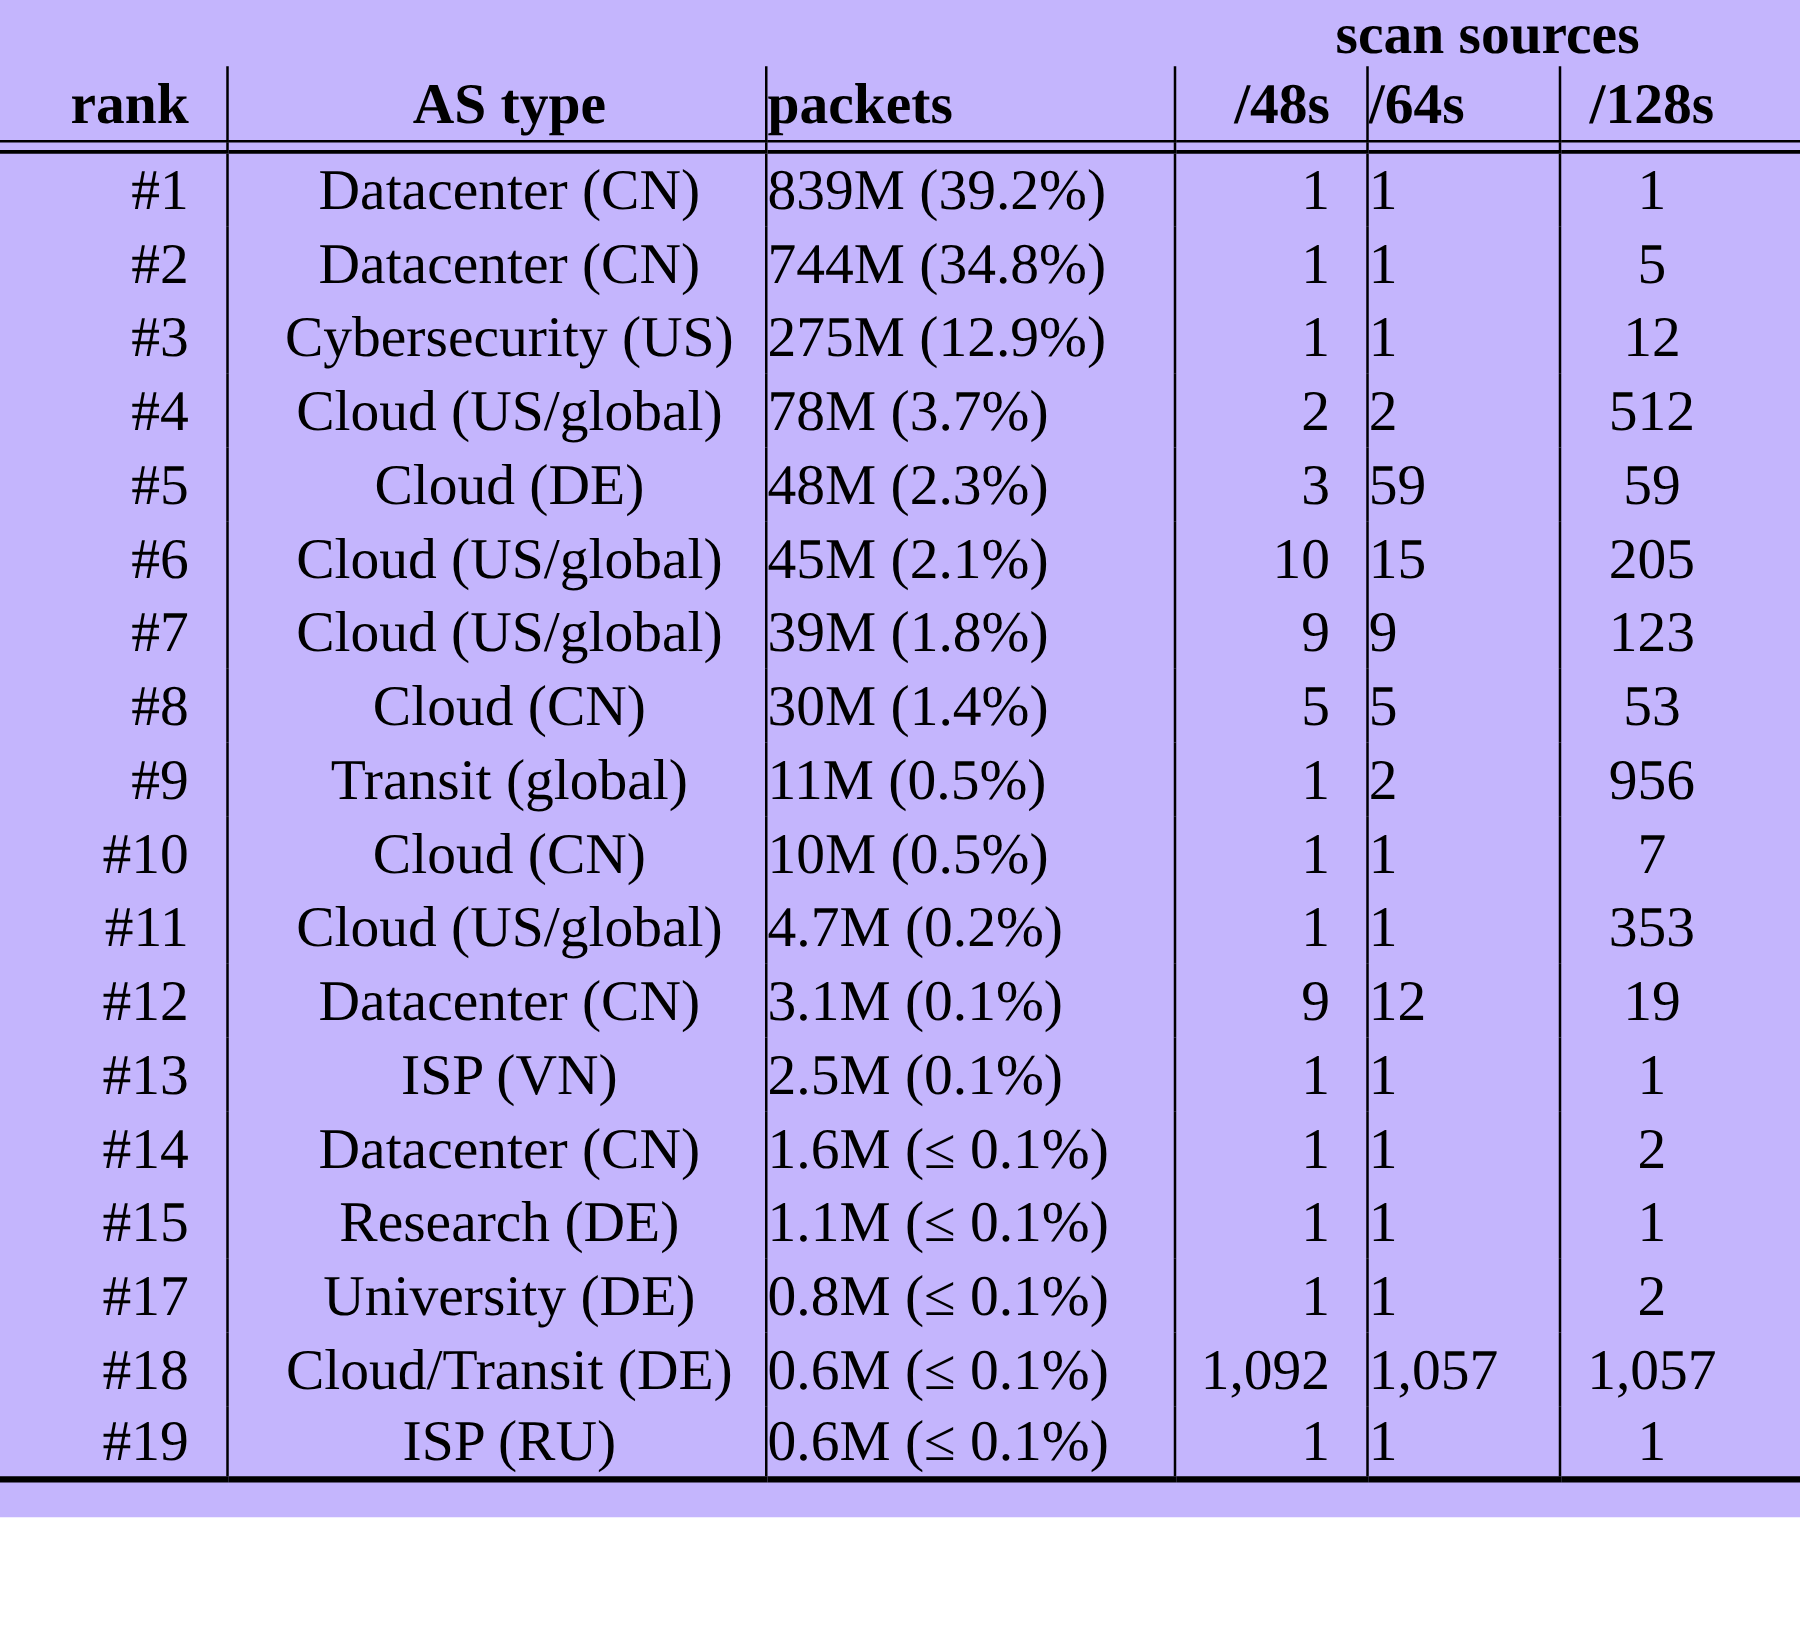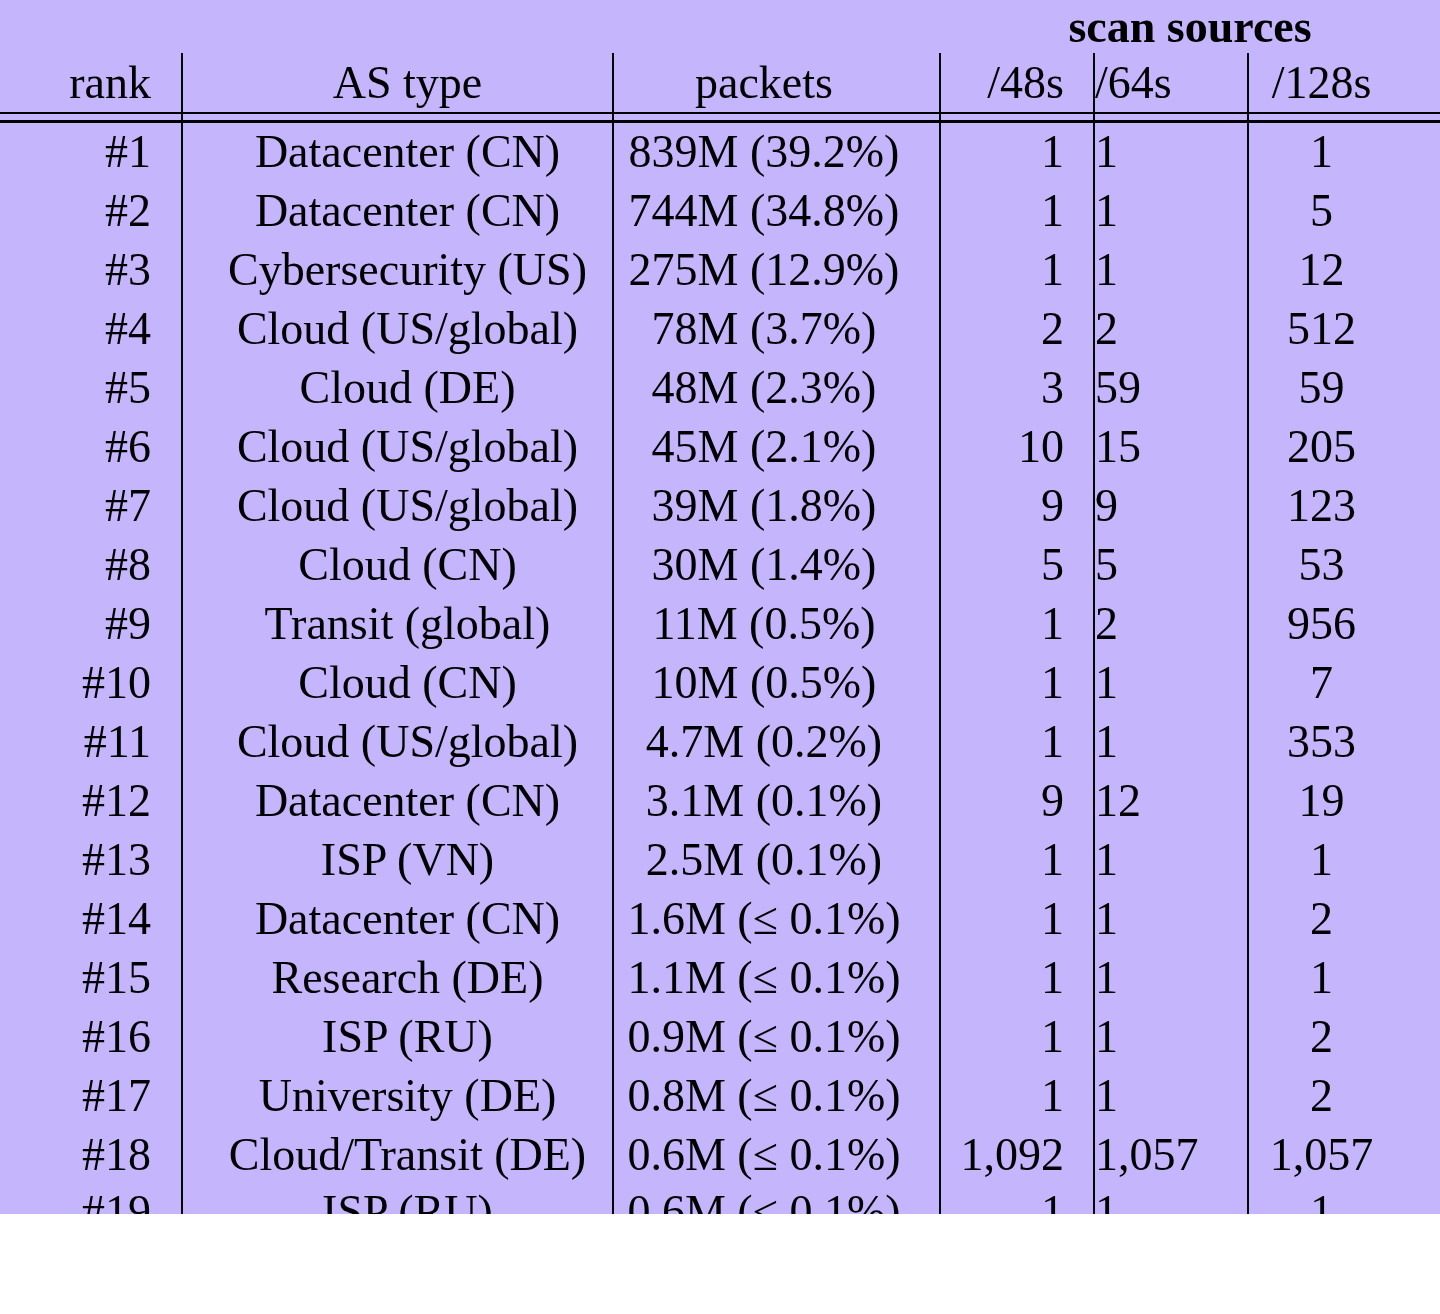--- a/index.html
+++ b/index.html
@@ -25,36 +25,36 @@
   table.rank-table th,
   table.rank-table td {
     padding: 0;
     vertical-align: middle;
     white-space: nowrap;
     overflow: hidden;
   }
   
   .c1 { text-align: right; padding-right: 30px !important; }
   .c2 { text-align: center;  padding-left: 20px !important; }
-  .c3 { text-align: center; padding-right: 25px !important; }
+  .c3 { text-align: left; padding-right: 25px !important; }
   .c4 { text-align: right; padding-right: 29px !important; }
   .c5 { text-align: left; padding-right: 29px !important; }
   .c6 { text-align: center; padding-right: 46px !important; }
   
   .vb { border-right: 2px solid #000000; }
   
   tr.group-row { height: 48px; }
   tr.group-row .gh {
     text-align: center;
     font-weight: bold;
   }
   
   tr.col-row { height: 60px; }
   tr.col-row th {
-    font-weight: normal;
+    font-weight: bold;
     border-bottom: 2px solid #000000; 
   }
   
   tr.gap-row td {
     height: 6px;
     border-bottom: 3px solid #000000; 
   }
   
   tbody tr.data-row { height: 59px; }
   tbody tr.data-row:last-child td {
@@ -211,28 +211,20 @@
         </tr>
         <tr class="data-row">
           <td class="c1 vb">#15</td>
           <td class="c2 vb">Research (DE)</td>
           <td class="c3 vb">1.1M (≤ 0.1%)</td>
           <td class="c4 vb">1</td>
           <td class="c5 vb">1</td>
           <td class="c6">1</td>
         </tr>
         <tr class="data-row">
-          <td class="c1 vb">#16</td>
-          <td class="c2 vb">ISP (RU)</td>
-          <td class="c3 vb">0.9M (≤ 0.1%)</td>
-          <td class="c4 vb">1</td>
-          <td class="c5 vb">1</td>
-          <td class="c6">2</td>
-        </tr>
-        <tr class="data-row">
           <td class="c1 vb">#17</td>
           <td class="c2 vb">University (DE)</td>
           <td class="c3 vb">0.8M (≤ 0.1%)</td>
           <td class="c4 vb">1</td>
           <td class="c5 vb">1</td>
           <td class="c6">2</td>
         </tr>
         <tr class="data-row">
           <td class="c1 vb">#18</td>
           <td class="c2 vb">Cloud/Transit (DE)</td>

